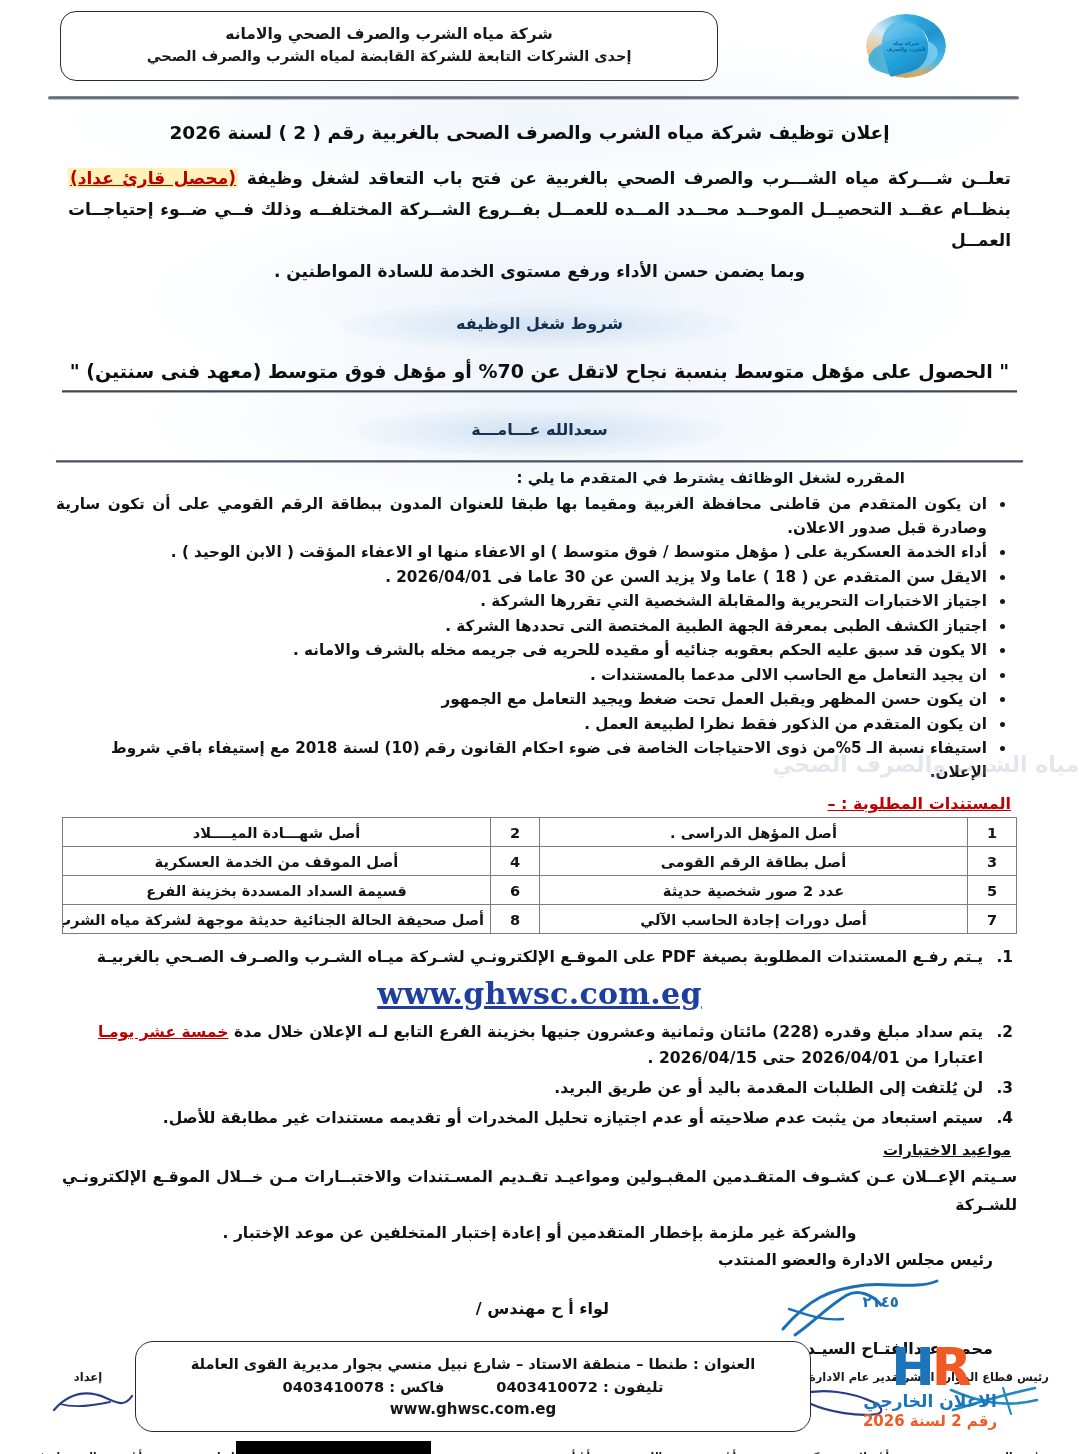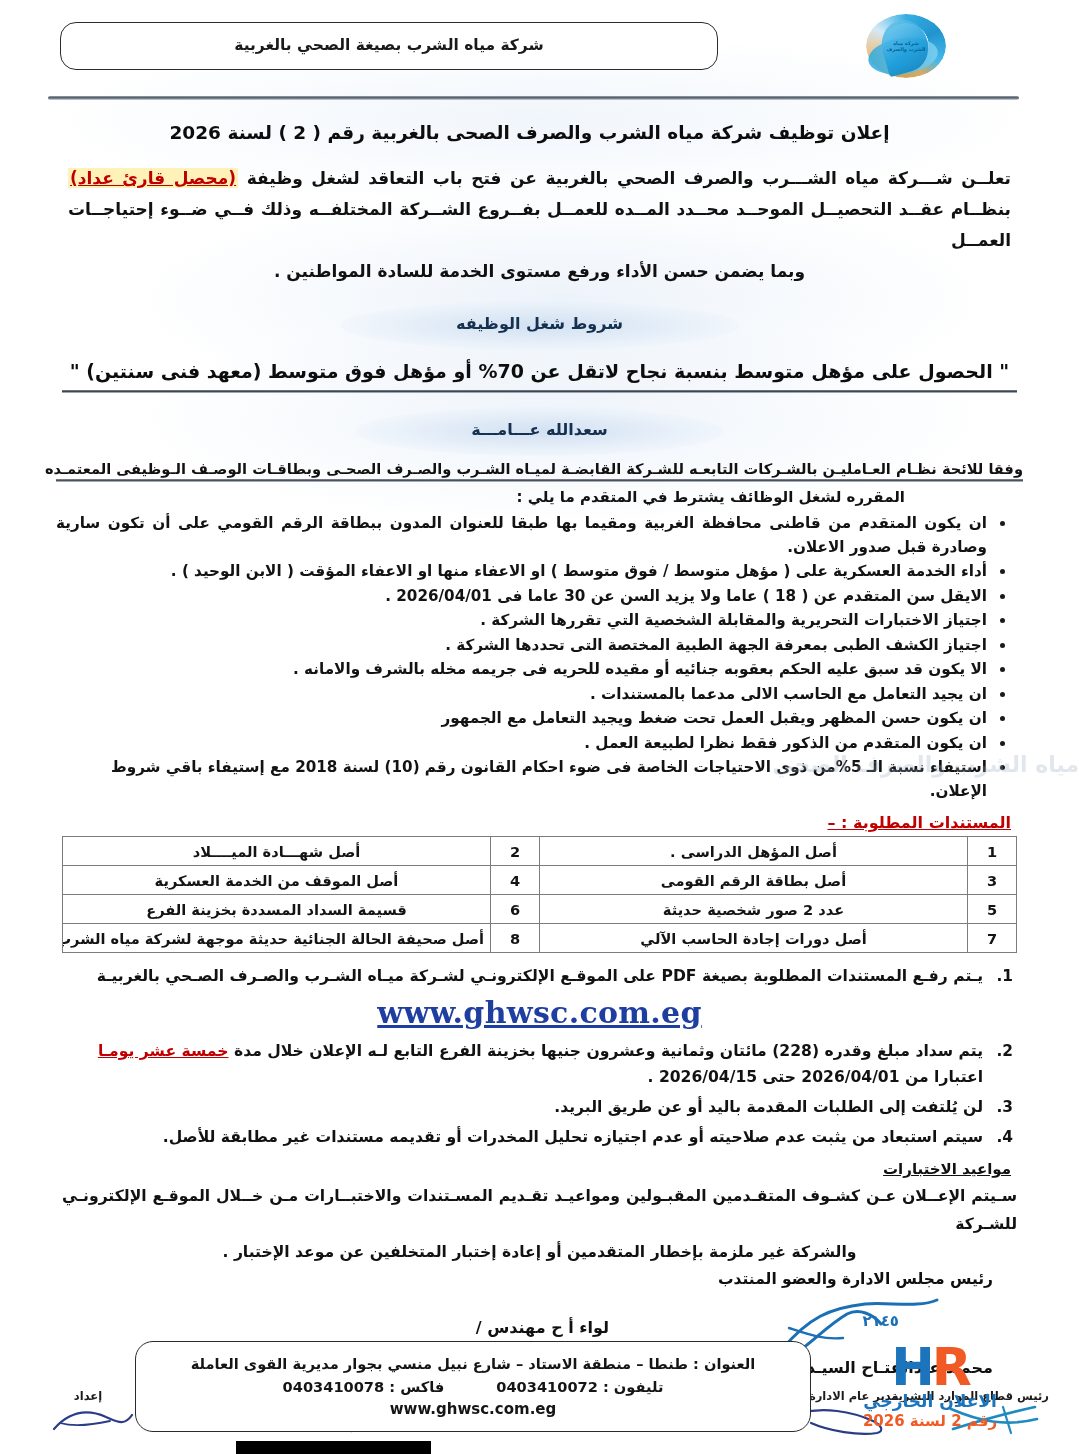--- a/index.html
+++ b/index.html
@@ -429,21 +429,22 @@
 <div class="page">
 
   <div class="header">
     <div class="logo">
       <div class="ring"></div>
       <div class="swirl"></div>
       <div class="drop"></div>
       <div class="logotext">شركة مياه<br>الشرب والصرف</div>
     </div>
     <div class="hdr-box">
-      <div class="l1">شركة مياه الشرب بصيغة الصحي بالغربية</div>
+      <div class="l1">شركة مياه الشرب والصرف الصحي والامانه</div>
+      <div class="l2">إحدى الشركات التابعة للشركة القابضة لمياه الشرب والصرف الصحي</div>
     </div>
   </div>
   <div class="hdr-rule"></div>
 
   <div class="title">إعلان توظيف شركة مياه الشرب والصرف الصحى بالغربية رقم ( 2 ) لسنة 2026</div>
 
   <div class="intro">
     <span class="l-just"><span>تعلــن شـــركة مياه الشـــرب والصرف الصحي بالغربية عن فتح باب التعاقد لشغل وظيفة</span> <span class="hl">(محصل قارئ عداد)</span></span>
     <span class="l-just">بنظــام عقــد التحصيــل الموحــد محــدد المــده للعمــل بفــروع الشــركة المختلفــه وذلك فــي ضــوء إحتياجــات العمــل</span>
     <span class="l-center">وبما يضمن حسن الأداء ورفع مستوى الخدمة للسادة المواطنين .</span>
@@ -454,21 +455,20 @@
   </div>
 
   <div class="quote">" الحصول على مؤهل متوسط بنسبة نجاح لاتقل عن 70% أو مؤهل فوق متوسط (معهد فنى سنتين) "</div>
   <div class="quote-rule"></div>
 
   <div class="pill-wrap">
     <div class="pill">سعدالله عـــامـــة</div>
   </div>
 
   <div class="reg">
-    <div class="r1">وفقا للائحة نظـام العـامليـن بالشـركات التابعـه للشـركة القابضـة لميـاه الشـرب والصـرف الصحـى وبطاقـات الوصـف الـوظيفى المعتمـده</div>
     <div class="r-rule"></div>
     <div class="r2">المقرره لشغل الوظائف يشترط في المتقدم ما يلي :</div>
   </div>
 
   <ul class="conds">
     <li class="justif">ان يكون المتقدم من قاطنى محافظة الغربية ومقيما بها طبقا للعنوان المدون ببطاقة الرقم القومي على أن تكون سارية وصادرة قبل صدور الاعلان.</li>
     <li>أداء الخدمة العسكرية على ( مؤهل متوسط / فوق متوسط ) او الاعفاء منها او الاعفاء المؤقت ( الابن الوحيد ) .</li>
     <li>الايقل سن المتقدم عن ( 18 ) عاما ولا يزيد السن عن 30 عاما فى 2026/04/01 .</li>
     <li>اجتياز الاختبارات التحريرية والمقابلة الشخصية التي تقررها الشركة .</li>
     <li>اجتياز الكشف الطبى بمعرفة الجهة الطبية المختصة التى تحددها الشركة .</li>

